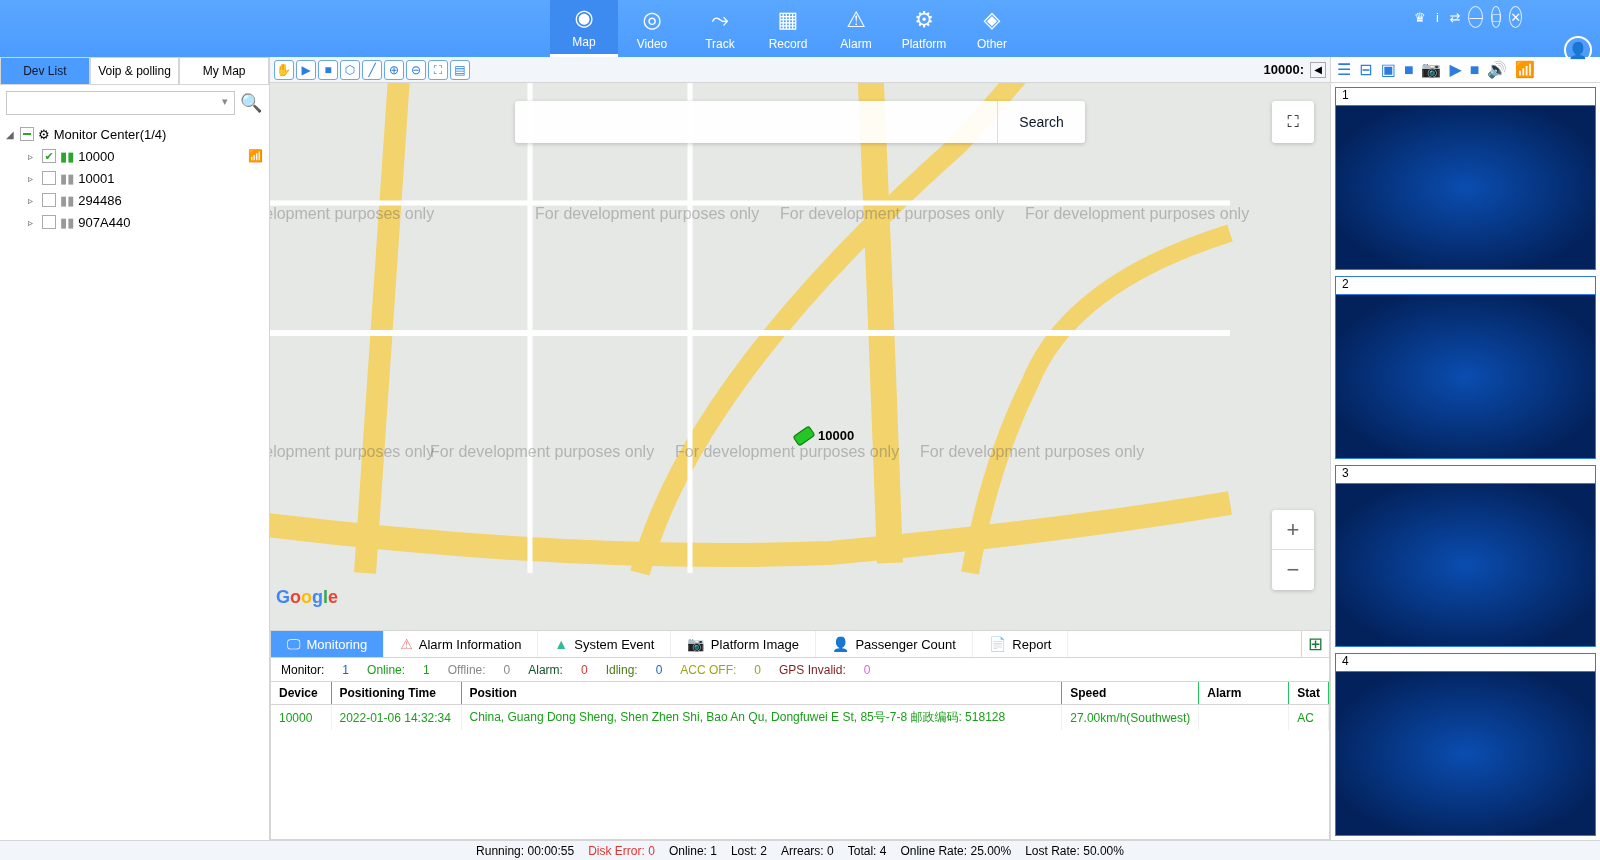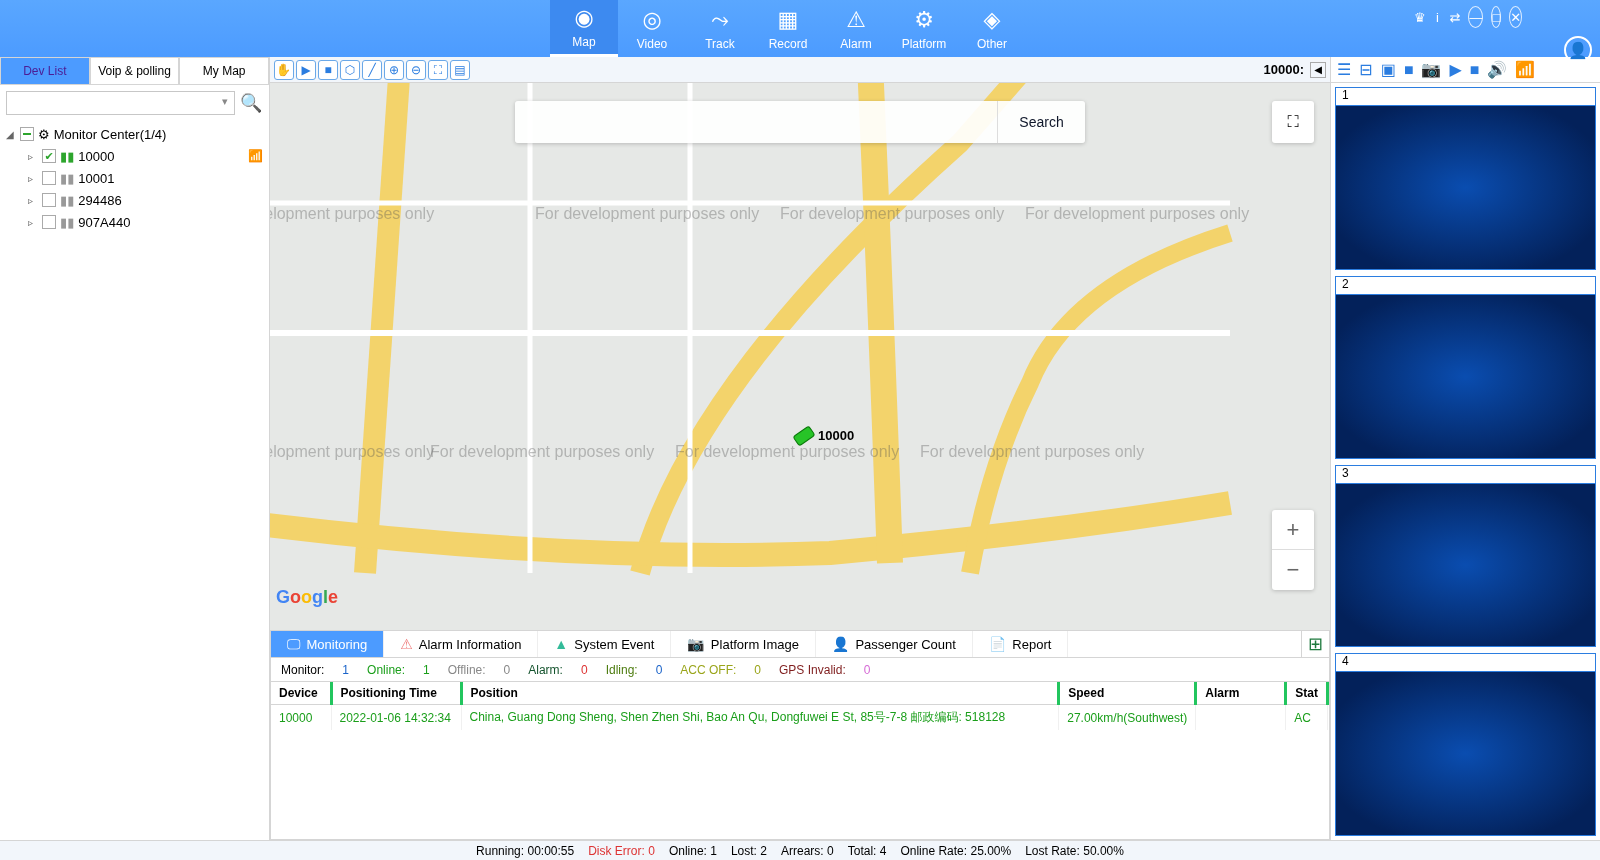--- a/index.html
+++ b/index.html
@@ -10,21 +10,21 @@
 .nav-tab.active { background:#3d8af0; border-bottom:3px solid #fff; }
 .nav-tab .nico { font-size:22px; }
 .win-ctrls { position:absolute; right:6px; top:6px; display:flex; gap:8px; align-items:center; }
 .win-ctrls .wbtn { width:22px; height:22px; border-radius:50%; display:flex; align-items:center; justify-content:center; color:#fff; font-size:13px; cursor:pointer; }
 .win-ctrls .wbtn.circle { border:1px solid rgba(255,255,255,.8); }
 .win-ctrls .avatar { width:28px; height:28px; border-radius:50%; border:2px solid #fff; display:flex; align-items:center; justify-content:center; color:#fff; font-size:16px; }
 .body { display:flex; height:783px; }
 .left { width:270px; border-right:1px solid #d5d5d5; display:flex; flex-direction:column; }
 .left-tabs { display:flex; height:28px; border-bottom:1px solid #d5d5d5; background:#f5f5f5; font-size:12px; }
 .left-tab { flex:1; display:flex; align-items:center; justify-content:center; border:1px solid #d5d5d5; border-bottom:none; background:#fff; cursor:pointer; }
-.left-tab.active { background:#4c9bff; color:#4c1d95; }
+.left-tab.active { background:#4c9bff; color:#0f172a; }
 .search-row { display:flex; align-items:center; padding:6px; gap:6px; }
 .search-row .combo { flex:1; height:24px; border:1px solid #c7c7c7; background:#fff; position:relative; }
 .search-row .combo::after { content:"▾"; position:absolute; right:6px; top:3px; color:#888; font-size:11px; }
 .search-row .mag { font-size:18px; color:#555; cursor:pointer; }
 .tree { font-size:13px; padding:2px 6px; }
 .tree-row { display:flex; align-items:center; height:22px; gap:4px; cursor:pointer; }
 .tree-row .exp { width:10px; color:#666; font-size:10px; }
 .tree-row .chk { width:14px; height:14px; border:1px solid #aaa; display:flex; align-items:center; justify-content:center; font-size:11px; }
 .tree-row .chk.on { color:#2da52d; }
 .tree-row .chk.partial::after { content:""; width:8px; height:2px; background:#2da52d; }
@@ -52,21 +52,21 @@
 .map .glogo span:nth-child(1){color:#4285f4}.map .glogo span:nth-child(2){color:#ea4335}.map .glogo span:nth-child(3){color:#fbbc05}.map .glogo span:nth-child(4){color:#4285f4}.map .glogo span:nth-child(5){color:#34a853}.map .glogo span:nth-child(6){color:#ea4335}
 .map .attrib { position:absolute; bottom:2px; right:4px; font-size:11px; color:#555; background:rgba(255,255,255,.7); padding:1px 4px; }
 .bottom-tabs { height:28px; background:#fff; border:1px solid #d5d5d5; display:flex; align-items:stretch; font-size:13px; }
 .btab { padding:0 16px; display:flex; align-items:center; gap:6px; border-right:1px solid #eee; cursor:pointer; }
 .btab.active { background:#4c9bff; color:#fff; }
 .btab .bic { font-size:14px; }
 .bottom-tabs .excel { margin-left:auto; width:28px; display:flex; align-items:center; justify-content:center; color:#1f7a3e; font-size:18px; cursor:pointer; border-left:1px solid #d5d5d5; }
 .stats { height:24px; border:1px solid #d5d5d5; border-top:none; padding:0 10px; display:flex; align-items:center; gap:18px; font-size:12px; }
 .table { border:1px solid #d5d5d5; border-top:none; height:158px; overflow:auto; font-size:12px; position:relative; }
 .table table { width:100%; border-collapse:collapse; }
-.table th { text-align:left; padding:4px 8px; border-right:3px solid #22c55e; border-bottom:1px solid #d5d5d5; background:#fff; font-weight:bold; }
+.table th { text-align:left; padding:4px 8px; border-right:1px solid #22c55e; border-bottom:1px solid #d5d5d5; background:#fff; font-weight:bold; }
 .table td { padding:4px 8px; border-right:1px solid #f0f0f0; color:#1a9e1a; white-space:nowrap; }
 .right { width:270px; display:flex; flex-direction:column; border-left:1px solid #d5d5d5; }
 .right-tb { height:26px; background:#fff; border-bottom:1px solid #d5d5d5; display:flex; align-items:center; gap:8px; padding:0 6px; }
 .right-tb .rt { color:#2b7de0; font-size:16px; cursor:pointer; }
 .cams { flex:1; display:flex; flex-direction:column; gap:6px; padding:4px; }
 .cam { flex:1; border:1px solid #2b7de0; display:flex; flex-direction:column; }
 .cam .chead { height:18px; font-size:12px; padding:0 6px; background:#fff; border-bottom:1px solid #2b7de0; }
 .cam .cbody { flex:1; background:radial-gradient(ellipse at center,#0a4db0 0%,#03215a 80%); }
 .statusbar { height:20px; background:#f2f6fb; border-top:1px solid #d5d5d5; display:flex; align-items:center; justify-content:center; gap:14px; font-size:12px; }
 svg.road { position:absolute; inset:0; width:100%; height:100%; }

